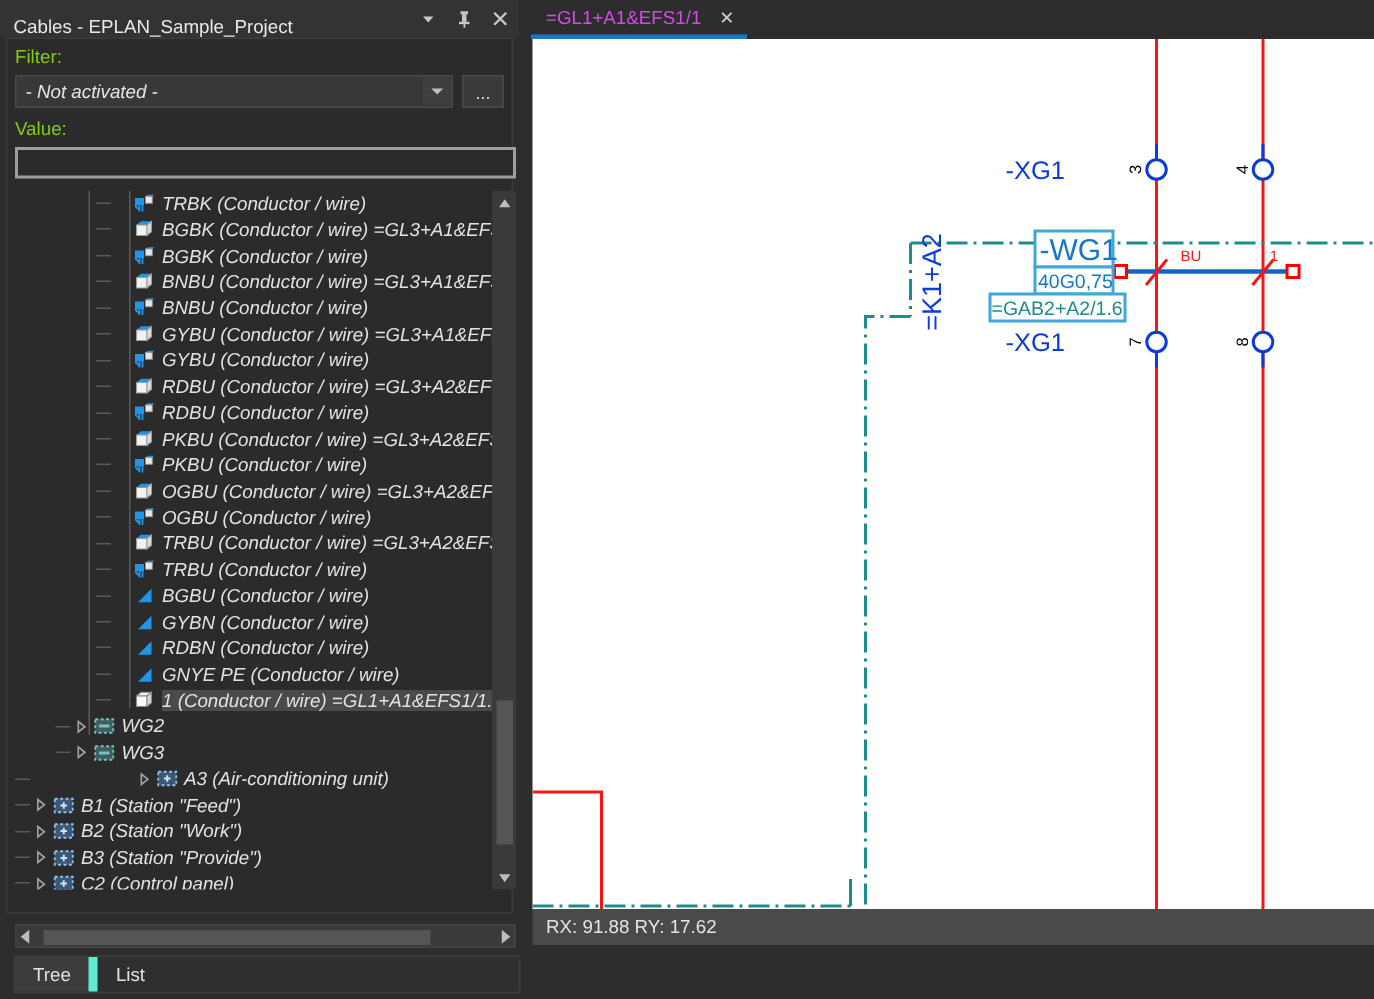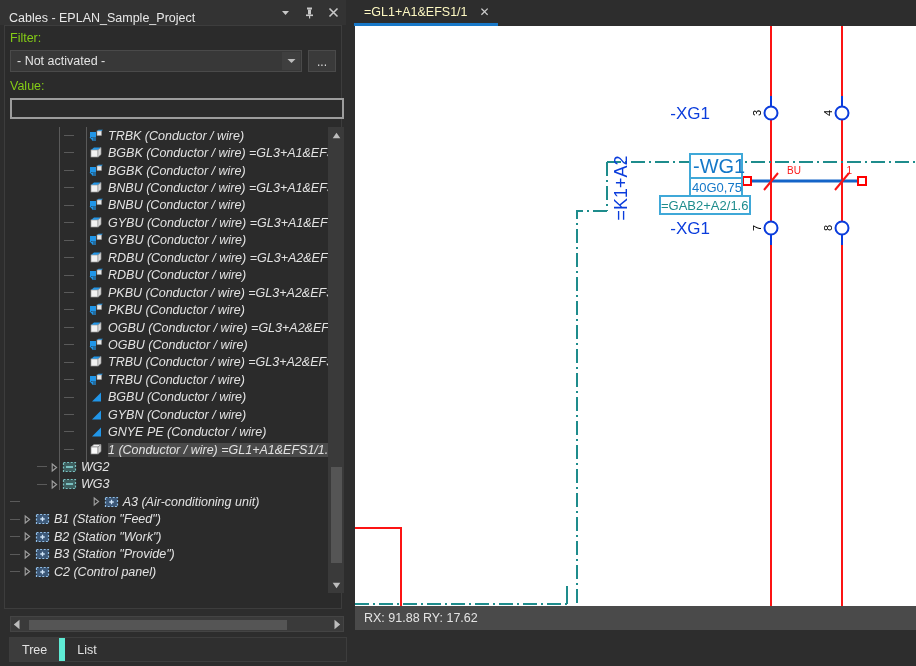--- a/index.html
+++ b/index.html
@@ -36,21 +36,21 @@
   }
   .field-label{
     color:#84cc16;font-size:12.5px;
     padding-left:5px;
   }
   #filter-label{position:absolute;left:0;top:5px;}
   #filter-row{position:absolute;left:5px;top:24px;width:326px;height:22px;}
   #filter-combo{
     position:absolute;left:0;top:0;width:292px;height:22px;
     background:#383838;border:1px solid #4a4a4a;box-sizing:border-box;
-    display:flex;align-items:center;
+    display:flex;align-items:center;font-style:italic;
   }
   #filter-combo-text{padding-left:6px;font-size:12.5px;color:#e4e4e4;white-space:nowrap;}
   #filter-combo-arrow{
     position:absolute;right:1px;top:1px;width:18px;height:18px;
     background:#3f3f3f;display:flex;align-items:center;justify-content:center;
   }
   #filter-ellipsis{
     position:absolute;left:298px;top:0;width:28px;height:22px;
     background:#3a3a3a;border:1px solid #4a4a4a;box-sizing:border-box;
     display:flex;align-items:flex-end;justify-content:center;
@@ -118,21 +118,21 @@
   }
   #tabstrip{
     position:absolute;left:0;top:0;width:566px;height:26px;background:#2d2d2d;
   }
   #doc-tab{
     position:absolute;left:4px;top:1px;height:25px;
     display:flex;align-items:center;
     border-bottom:3px solid #1878c8;
     padding:0 8px 0 10px;box-sizing:border-box;
   }
-  #doc-tab-label{color:#fef9c3;font-size:12.5px;white-space:nowrap;text-align:center;}
+  #doc-tab-label{color:#d946ef;font-size:12.5px;white-space:nowrap;text-align:center;}
   #doc-tab-close{margin-left:12px;color:#cfcfcf;font-size:12px;}
   #canvas{
     position:absolute;left:5px;top:26px;width:911px;height:580px;
     background:#ffffff;overflow:hidden;
   }
   #statusbar{
     position:absolute;left:5px;top:606px;width:911px;height:24px;
     background:#4a4a4a;display:flex;align-items:center;
   }
   #status-text{margin-left:9px;font-size:12.5px;color:#e4e4e4;}
@@ -400,20 +400,30 @@
               <span class="tlabel">GYBN (Conductor / wire)</span>
             </div>
             <div class="trow" style="padding-left: 66px;">
               <span style="position: absolute; left: 54px; top: 8px; width: 10px; height: 1px; background: rgb(90, 90, 90);"></span>
               <span class="expander"></span>
               <span class="ico">
                 <svg width="15" height="14" viewBox="0 0 15 14">
                   <path d="M3 11.5 L12 11.5 L12 2.5 Z" fill="#2196e8"></path>
                 </svg>
               </span>
+              <span class="tlabel">RDBN (Conductor / wire)</span>
+            </div>
+            <div class="trow" style="padding-left: 66px;">
+              <span style="position: absolute; left: 54px; top: 8px; width: 10px; height: 1px; background: rgb(90, 90, 90);"></span>
+              <span class="expander"></span>
+              <span class="ico">
+                <svg width="15" height="14" viewBox="0 0 15 14">
+                  <path d="M3 11.5 L12 11.5 L12 2.5 Z" fill="#2196e8"></path>
+                </svg>
+              </span>
               <span class="tlabel">GNYE PE (Conductor / wire)</span>
             </div>
             <div class="trow sel" style="padding-left: 66px;">
               <span style="position: absolute; left: 54px; top: 8px; width: 10px; height: 1px; background: rgb(90, 90, 90);"></span>
               <span class="expander"></span>
               <span class="ico">
                 <svg width="15" height="14" viewBox="0 0 15 14">
                   <path d="M2 4 L9 4 L12 1.5 L5 1.5 Z" fill="#f0f0f0" stroke="#8a8a8a" stroke-width="0.7"></path>
                   <rect x="2" y="4" width="7" height="7" fill="#fbfbfb" stroke="#8a8a8a" stroke-width="0.7"></rect>
                   <path d="M9 4 L12 1.5 L12 8.5 L9 11 Z" fill="#d4d4d4" stroke="#8a8a8a" stroke-width="0.7"></path>

